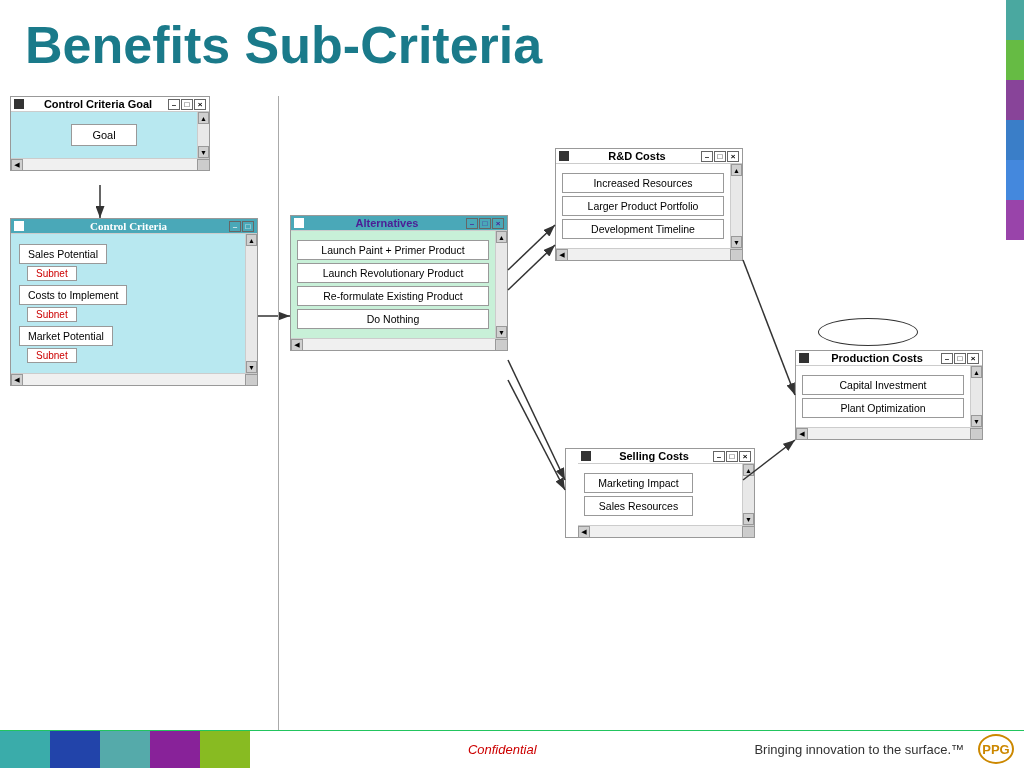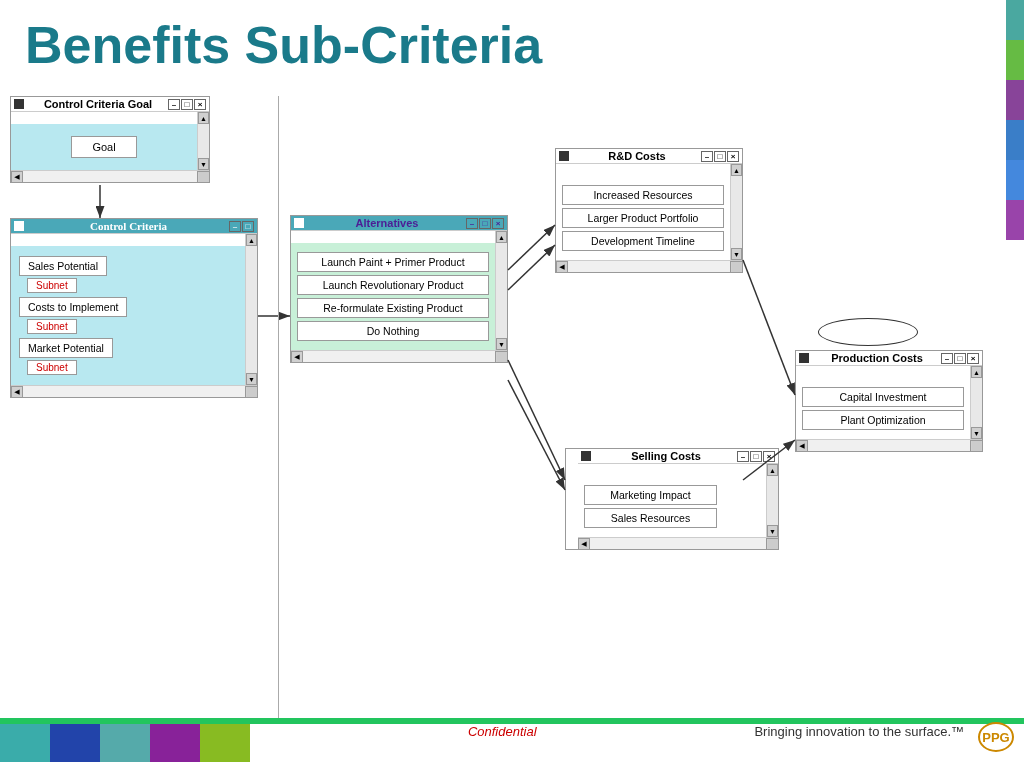--- a/index.html
+++ b/index.html
@@ -72,21 +72,20 @@
       width: 12px;
       height: 11px;
       display: flex;
       align-items: center;
       justify-content: center;
       font-size: 8px;
       cursor: pointer;
     }
     .win-body {
       padding: 4px;
-      margin-top: 12px;
     }
     .win-scrollbar-v {
       width: 12px;
       background: #f0f0f0;
       border-left: 1px solid #ccc;
       display: flex;
       flex-direction: column;
     }
     .win-scrollbar-v .sb-btn {
       height: 12px;
@@ -220,21 +219,21 @@
       width: 188px;
     }
     .win-rd .win-body {
       padding: 6px;
     }
 
     
     .win-selling {
       top: 448px;
       left: 565px;
-      width: 214px;
+      width: 190px;
       padding-left: 12px;
     }
     .win-selling .win-body {
       padding: 6px;
     }
 
     
     .win-prod {
       top: 350px;
       left: 795px;
@@ -250,28 +249,28 @@
       top: 0;
       left: 0;
       width: 1024px;
       height: 768px;
       pointer-events: none;
     }
 
     
     .footer {
       position: absolute;
-      bottom: 12px;
+      bottom: 0;
       left: 0;
       right: 0;
       height: 38px;
       display: flex;
-      align-items: flex-start;
-      background: white;
-      border-top: 6px solid #22c55e;
+      align-items: center;
+      background: white;
+      border-top: 1px solid #22c55e;
     }
     .footer-colors {
       display: flex;
       height: 38px;
     }
     .footer-color {
       width: 50px;
       height: 38px;
     }
     .footer-confidential {

